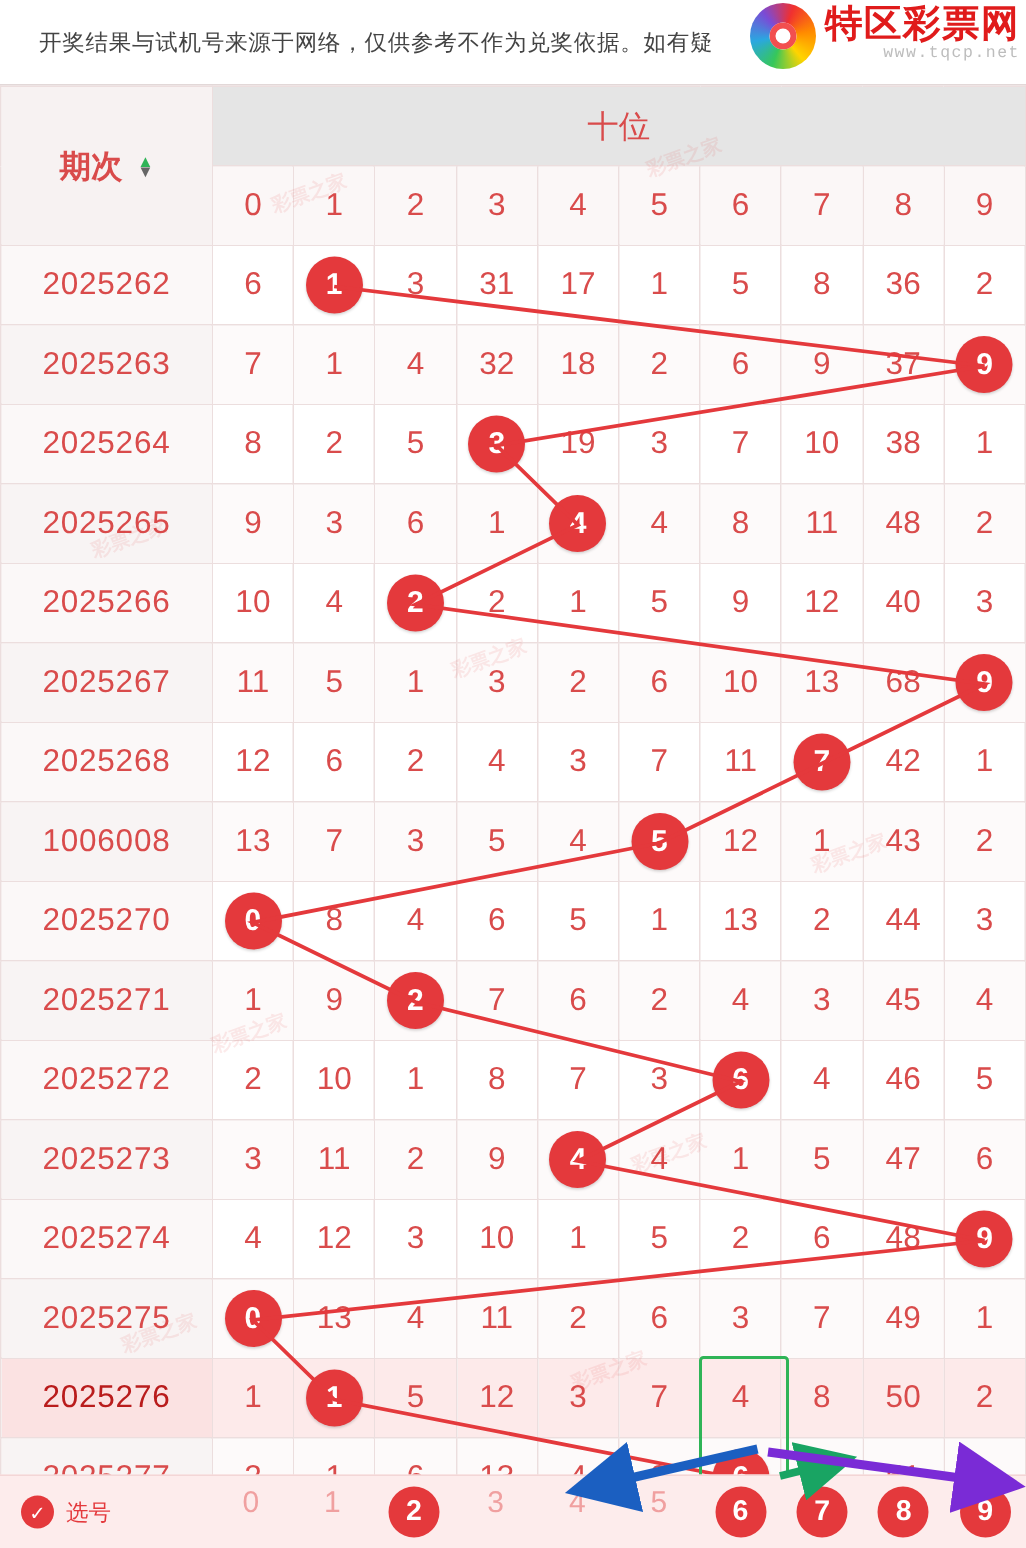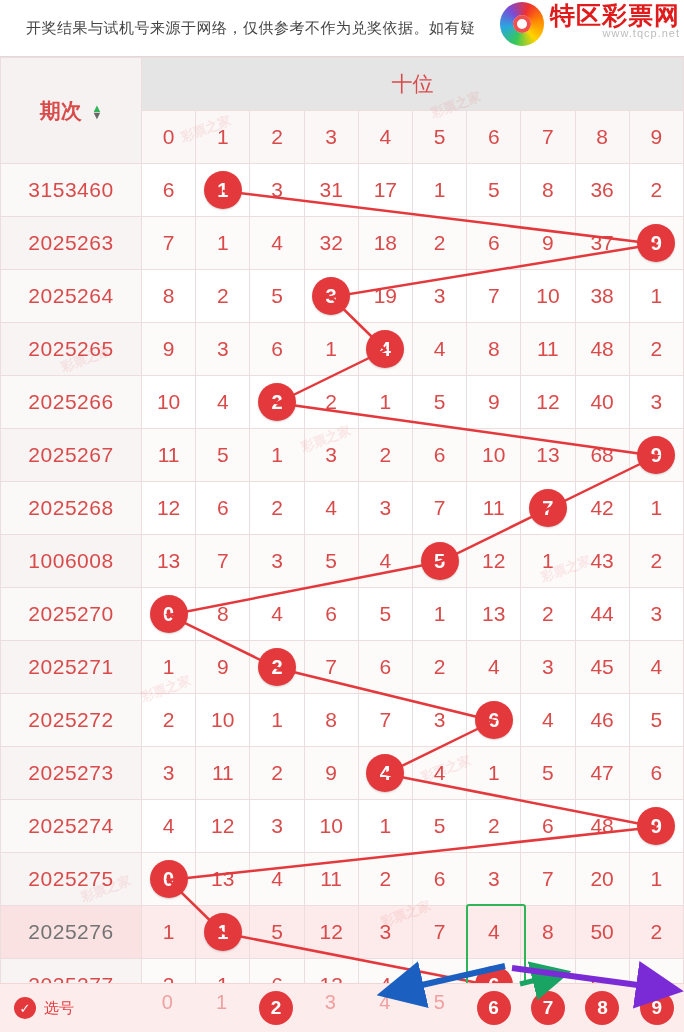--- a/index.html
+++ b/index.html
@@ -35,22 +35,23 @@
     color: #444;
     padding-left: 26px;
     white-space: nowrap;
     letter-spacing: 0.5px;
   }
   .brand {
     position: absolute;
     right: 4px;
     top: 2px;
     display: flex;
-    align-items: flex-start;
+    align-items: center;
     gap: 6px;
+    font-family: Liberation Mono, monospace;
   }
   .brand-logo {
     width: 44px;
     height: 44px;
     border-radius: 50%;
     background:
       radial-gradient(circle at 50% 50%, #ffffff 0 6px, rgba(255,255,255,0) 7px),
       conic-gradient(from 20deg, #f03030, #ff8a00, #ffd400, #36c75a, #2aa7e0, #7a4bd6, #f03030);
     position: relative;
   }
@@ -136,21 +137,21 @@
     background: #fdfafa;
   }
   tbody tr:nth-child(even) td.issue {
     background: #f8f4f4;
   }
   tr.highlight td {
     background: #fdeaea !important;
   }
   tr.highlight td.issue {
     background: #fbe2e2 !important;
-    color: #737373;
+    color: #b91c1c;
   }
 
   
   .sort-arrows {
     display: inline-flex;
     flex-direction: column;
     margin-left: 4px;
     vertical-align: middle;
     line-height: 7px;
   }
@@ -306,21 +307,21 @@
           <th class="digit">4</th>
           <th class="digit">5</th>
           <th class="digit">6</th>
           <th class="digit">7</th>
           <th class="digit">8</th>
           <th class="digit">9</th>
         </tr>
       </thead>
       <tbody id="grid-body">
           <tr>
-            <td class="issue">3153460</td>
+            <td class="issue">2025262</td>
             <td>6</td>
             <td class="hitcell"><span class="ball">1</span></td>
             <td>3</td>
             <td>31</td>
             <td>17</td>
             <td>1</td>
             <td>5</td>
             <td>8</td>
             <td>36</td>
             <td>2</td>
@@ -484,21 +485,21 @@
           <tr>
             <td class="issue">2025275</td>
             <td class="hitcell"><span class="ball">0</span></td>
             <td>13</td>
             <td>4</td>
             <td>11</td>
             <td>2</td>
             <td>6</td>
             <td>3</td>
             <td>7</td>
-            <td>20</td>
+            <td>49</td>
             <td>1</td>
           </tr>
           <tr class="highlight">
             <td class="issue">2025276</td>
             <td>1</td>
             <td class="hitcell"><span class="ball">1</span></td>
             <td>5</td>
             <td>12</td>
             <td>3</td>
             <td>7</td>

